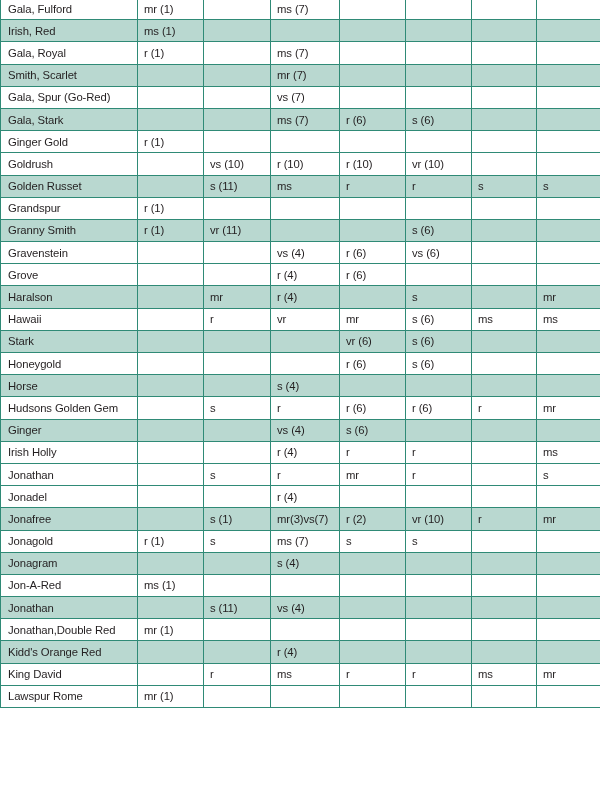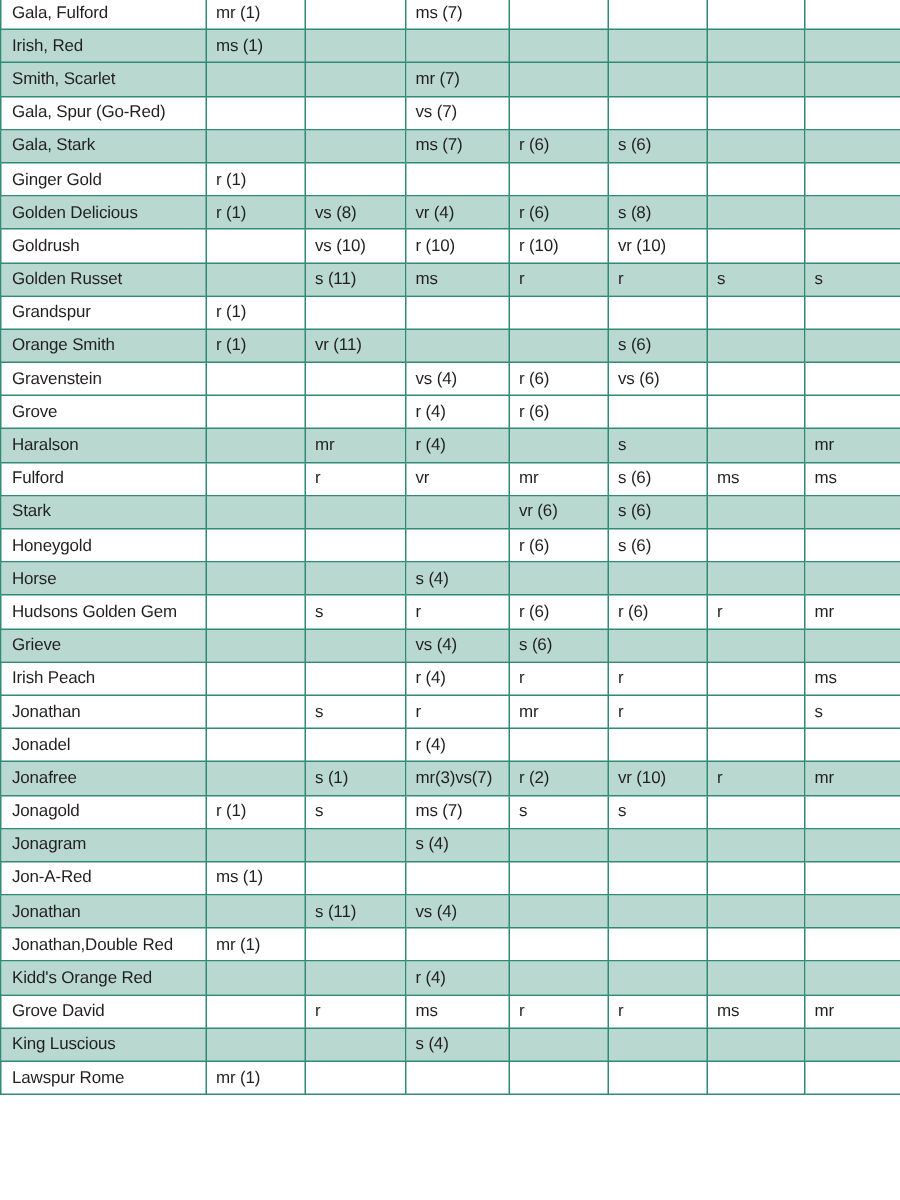--- a/index.html
+++ b/index.html
@@ -86,20 +86,30 @@
       <tr class="row-shaded">
         <td class="cell-cultivar">Irish, Red</td>
         <td class="cell-value">ms (1)</td>
         <td class="cell-value"></td>
         <td class="cell-value"></td>
         <td class="cell-value"></td>
         <td class="cell-value"></td>
         <td class="cell-value"></td>
         <td class="cell-value"></td>
       </tr>
+      <tr class="row-plain">
+        <td class="cell-cultivar">Gala, Royal</td>
+        <td class="cell-value">r (1)</td>
+        <td class="cell-value"></td>
+        <td class="cell-value">ms (7)</td>
+        <td class="cell-value"></td>
+        <td class="cell-value"></td>
+        <td class="cell-value"></td>
+        <td class="cell-value"></td>
+      </tr>
       <tr class="row-shaded">
         <td class="cell-cultivar">Smith, Scarlet</td>
         <td class="cell-value"></td>
         <td class="cell-value"></td>
         <td class="cell-value">mr (7)</td>
         <td class="cell-value"></td>
         <td class="cell-value"></td>
         <td class="cell-value"></td>
         <td class="cell-value"></td>
       </tr>
@@ -123,30 +133,20 @@
         <td class="cell-value"></td>
         <td class="cell-value"></td>
       </tr>
       <tr class="row-plain">
         <td class="cell-cultivar">Ginger Gold</td>
         <td class="cell-value">r (1)</td>
         <td class="cell-value"></td>
         <td class="cell-value"></td>
         <td class="cell-value"></td>
         <td class="cell-value"></td>
-        <td class="cell-value"></td>
-        <td class="cell-value"></td>
-      </tr>
-      <tr class="row-shaded">
-        <td class="cell-cultivar">Golden Delicious</td>
-        <td class="cell-value">r (1)</td>
-        <td class="cell-value">vs (8)</td>
-        <td class="cell-value">vr (4)</td>
-        <td class="cell-value">r (6)</td>
-        <td class="cell-value">s (8)</td>
         <td class="cell-value"></td>
         <td class="cell-value"></td>
       </tr>
       <tr class="row-plain">
         <td class="cell-cultivar">Goldrush</td>
         <td class="cell-value"></td>
         <td class="cell-value">vs (10)</td>
         <td class="cell-value">r (10)</td>
         <td class="cell-value">r (10)</td>
         <td class="cell-value">vr (10)</td>
@@ -167,21 +167,21 @@
         <td class="cell-cultivar">Grandspur</td>
         <td class="cell-value">r (1)</td>
         <td class="cell-value"></td>
         <td class="cell-value"></td>
         <td class="cell-value"></td>
         <td class="cell-value"></td>
         <td class="cell-value"></td>
         <td class="cell-value"></td>
       </tr>
       <tr class="row-shaded">
-        <td class="cell-cultivar">Orange Smith</td>
+        <td class="cell-cultivar">Granny Smith</td>
         <td class="cell-value">r (1)</td>
         <td class="cell-value">vr (11)</td>
         <td class="cell-value"></td>
         <td class="cell-value"></td>
         <td class="cell-value">s (6)</td>
         <td class="cell-value"></td>
         <td class="cell-value"></td>
       </tr>
       <tr class="row-plain">
         <td class="cell-cultivar">Gravenstein</td>
@@ -207,21 +207,21 @@
         <td class="cell-cultivar">Haralson</td>
         <td class="cell-value"></td>
         <td class="cell-value">mr</td>
         <td class="cell-value">r (4)</td>
         <td class="cell-value"></td>
         <td class="cell-value">s</td>
         <td class="cell-value"></td>
         <td class="cell-value">mr</td>
       </tr>
       <tr class="row-plain">
-        <td class="cell-cultivar">Fulford</td>
+        <td class="cell-cultivar">Hawaii</td>
         <td class="cell-value"></td>
         <td class="cell-value">r</td>
         <td class="cell-value">vr</td>
         <td class="cell-value">mr</td>
         <td class="cell-value">s (6)</td>
         <td class="cell-value">ms</td>
         <td class="cell-value">ms</td>
       </tr>
       <tr class="row-shaded">
         <td class="cell-cultivar">Stark</td>
@@ -257,31 +257,31 @@
         <td class="cell-cultivar">Hudsons Golden Gem</td>
         <td class="cell-value"></td>
         <td class="cell-value">s</td>
         <td class="cell-value">r</td>
         <td class="cell-value">r (6)</td>
         <td class="cell-value">r (6)</td>
         <td class="cell-value">r</td>
         <td class="cell-value">mr</td>
       </tr>
       <tr class="row-shaded">
-        <td class="cell-cultivar">Grieve</td>
+        <td class="cell-cultivar">Ginger</td>
         <td class="cell-value"></td>
         <td class="cell-value"></td>
         <td class="cell-value">vs (4)</td>
         <td class="cell-value">s (6)</td>
         <td class="cell-value"></td>
         <td class="cell-value"></td>
         <td class="cell-value"></td>
       </tr>
       <tr class="row-plain">
-        <td class="cell-cultivar">Irish Peach</td>
+        <td class="cell-cultivar">Irish Holly</td>
         <td class="cell-value"></td>
         <td class="cell-value"></td>
         <td class="cell-value">r (4)</td>
         <td class="cell-value">r</td>
         <td class="cell-value">r</td>
         <td class="cell-value"></td>
         <td class="cell-value">ms</td>
       </tr>
       <tr class="row-plain">
         <td class="cell-cultivar">Jonathan</td>
@@ -367,38 +367,28 @@
         <td class="cell-cultivar">Kidd's Orange Red</td>
         <td class="cell-value"></td>
         <td class="cell-value"></td>
         <td class="cell-value">r (4)</td>
         <td class="cell-value"></td>
         <td class="cell-value"></td>
         <td class="cell-value"></td>
         <td class="cell-value"></td>
       </tr>
       <tr class="row-plain">
-        <td class="cell-cultivar">Grove David</td>
-        <td class="cell-value"></td>
-        <td class="cell-value">r</td>
-        <td class="cell-value">ms</td>
-        <td class="cell-value">r</td>
-        <td class="cell-value">r</td>
-        <td class="cell-value">ms</td>
-        <td class="cell-value">mr</td>
-      </tr>
-      <tr class="row-shaded">
-        <td class="cell-cultivar">King Luscious</td>
-        <td class="cell-value"></td>
-        <td class="cell-value"></td>
-        <td class="cell-value">s (4)</td>
-        <td class="cell-value"></td>
-        <td class="cell-value"></td>
-        <td class="cell-value"></td>
-        <td class="cell-value"></td>
+        <td class="cell-cultivar">King David</td>
+        <td class="cell-value"></td>
+        <td class="cell-value">r</td>
+        <td class="cell-value">ms</td>
+        <td class="cell-value">r</td>
+        <td class="cell-value">r</td>
+        <td class="cell-value">ms</td>
+        <td class="cell-value">mr</td>
       </tr>
       <tr class="row-plain">
         <td class="cell-cultivar">Lawspur Rome</td>
         <td class="cell-value">mr (1)</td>
         <td class="cell-value"></td>
         <td class="cell-value"></td>
         <td class="cell-value"></td>
         <td class="cell-value"></td>
         <td class="cell-value"></td>
         <td class="cell-value"></td>

